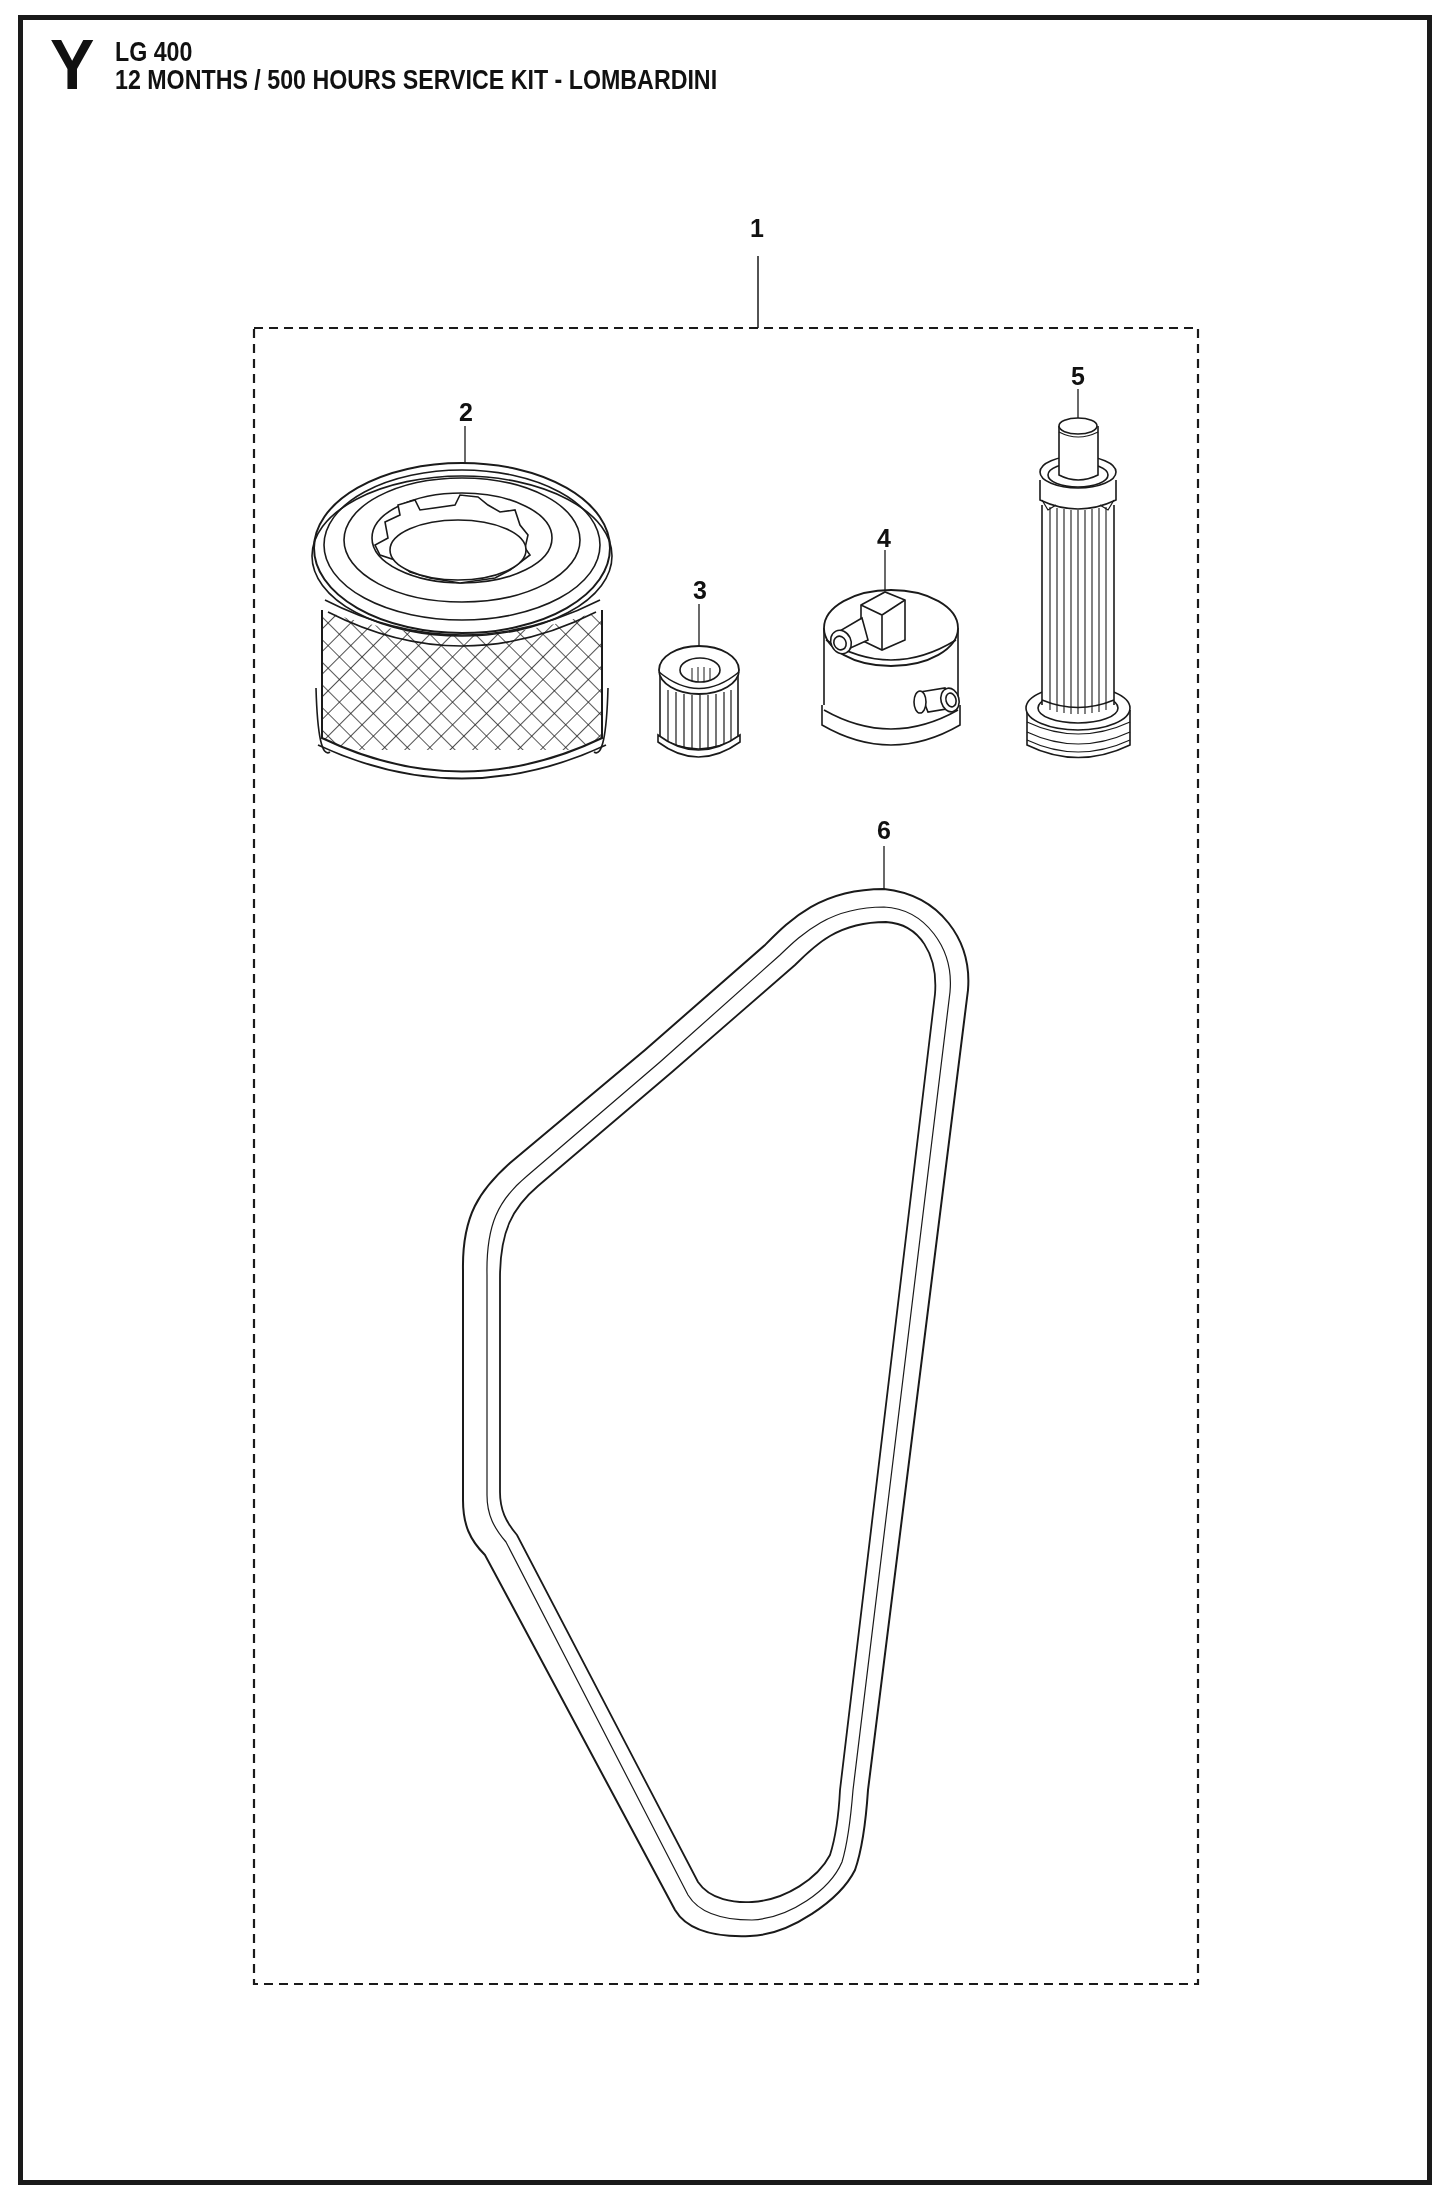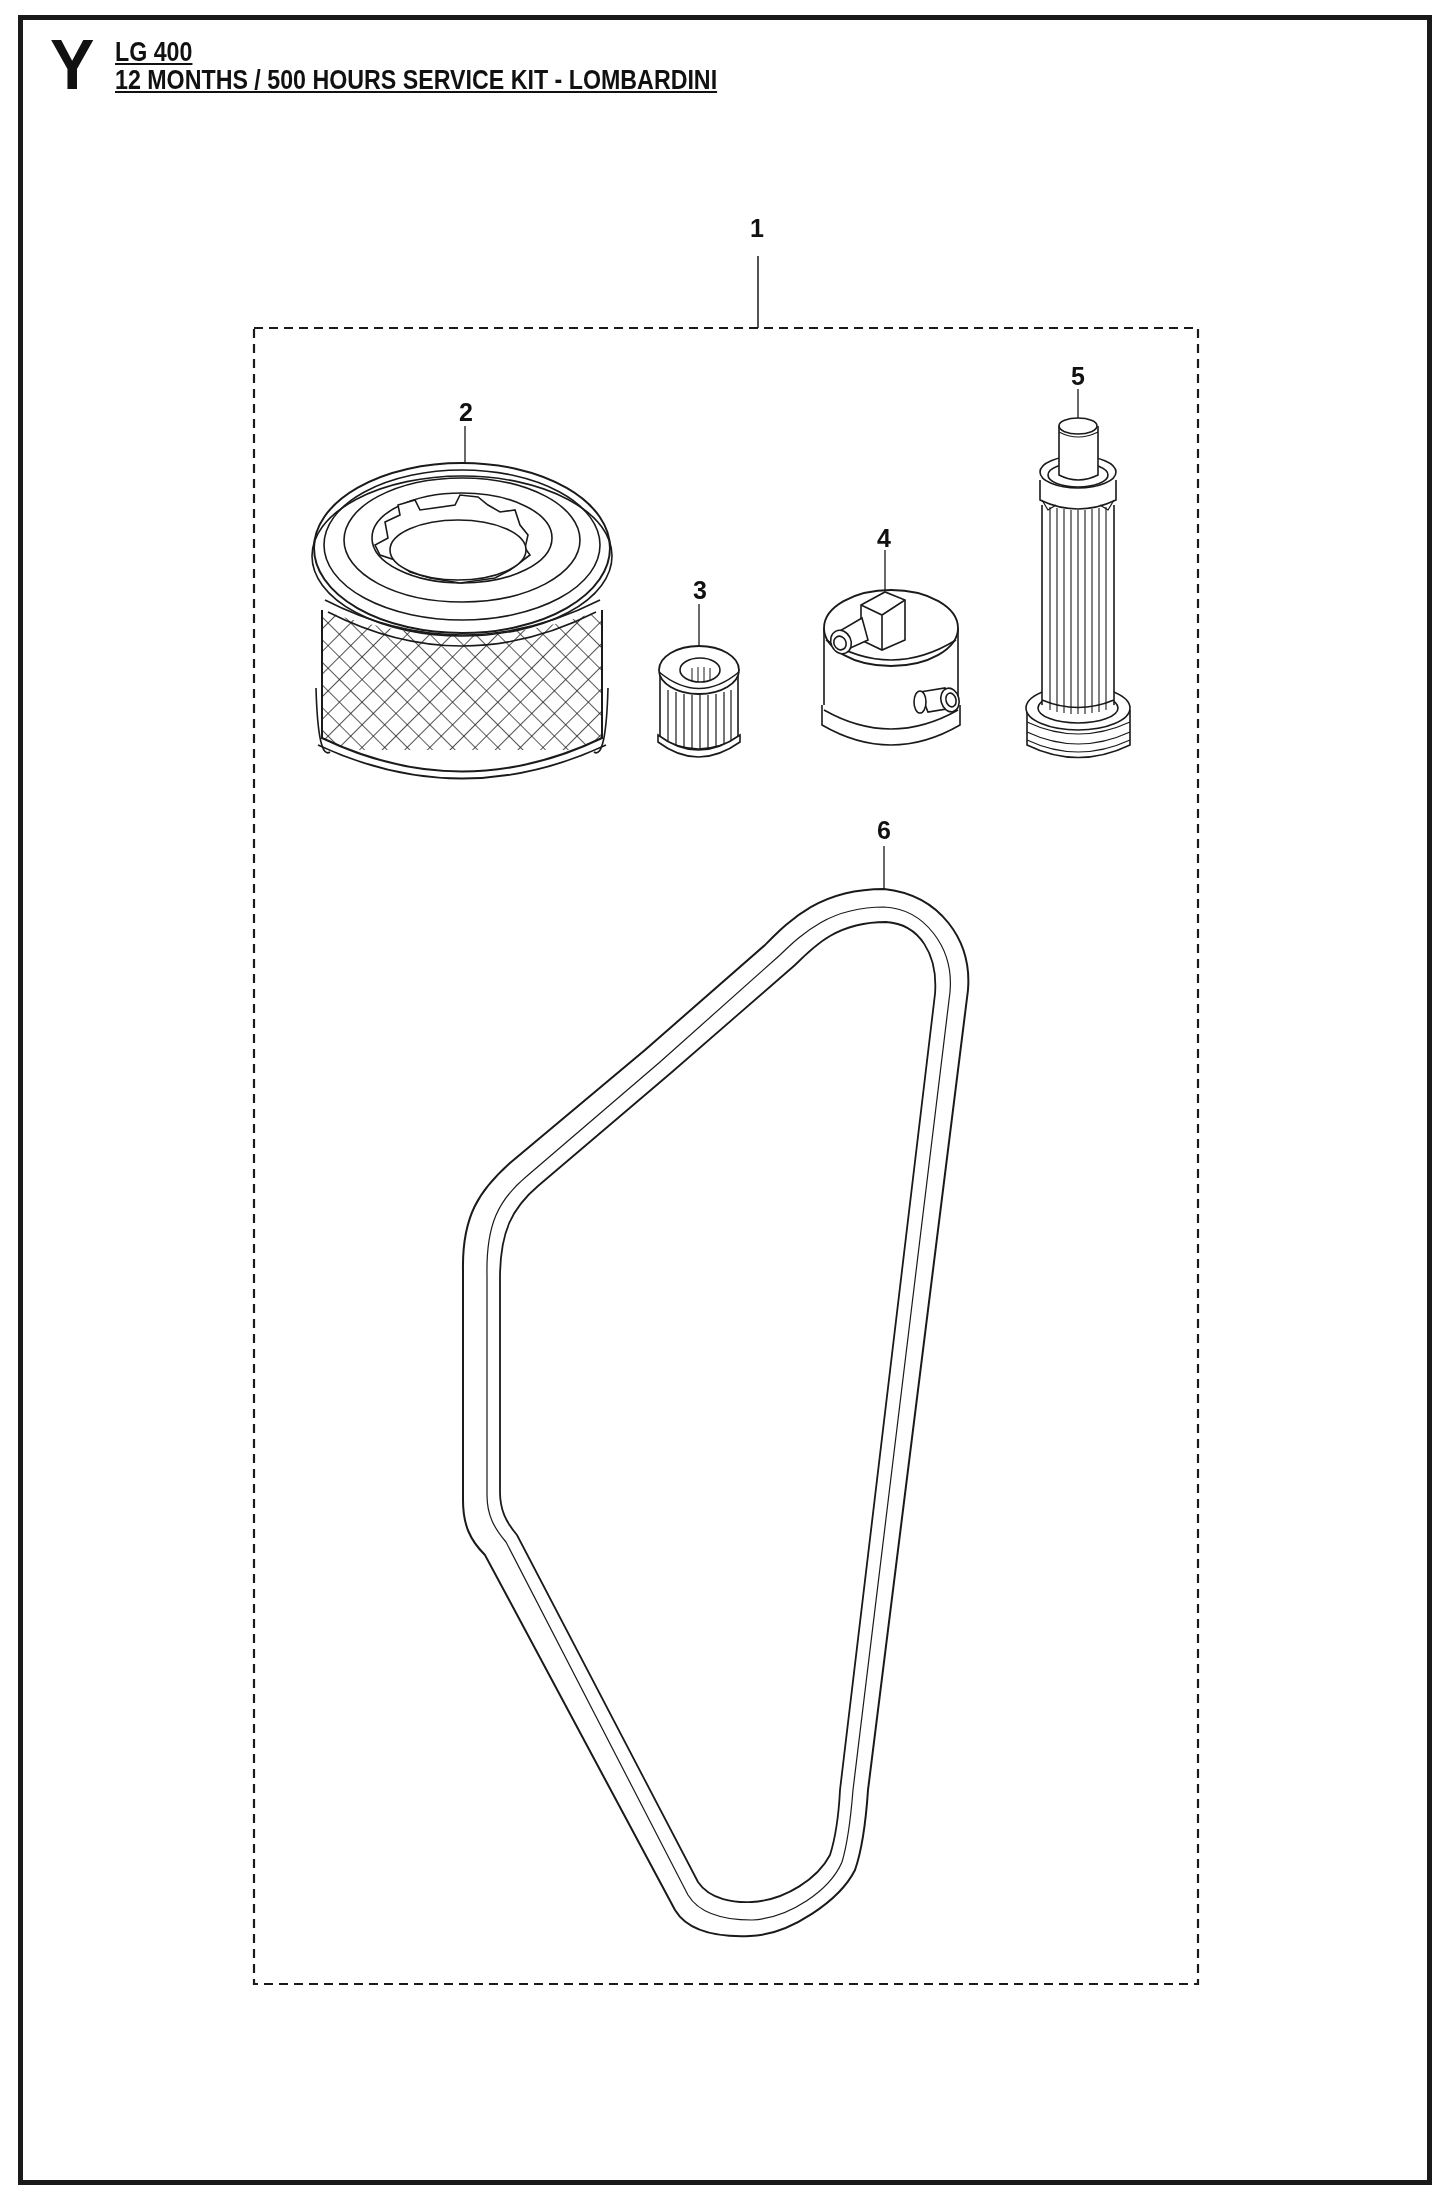--- a/index.html
+++ b/index.html
@@ -1,19 +1,19 @@
 <!DOCTYPE html>
 <html><head>
 <meta charset="utf-8">
 <style>
   html, body { margin: 0; padding: 0; background: #ffffff; }
   body { width: 1445px; height: 2205px; position: relative; overflow: hidden; font-family: "Liberation Sans", sans-serif; color: #111; }
   .frame { position: absolute; left: 18px; top: 15px; width: 1404px; height: 2160px; border: 5px solid #1a1a1a; box-sizing: content-box; }
   .section-letter { position: absolute; left: 50px; top: 30px; font-size: 70px; font-weight: bold; line-height: 70px; transform: scaleX(0.95); transform-origin: left top; }
-  .title-block { position: absolute; left: 115px; top: 38px; text-decoration: underline; }
+  .title-block { position: absolute; left: 115px; top: 38px; }
   .model { font-size: 27px; font-weight: bold; line-height: 28px; transform: scaleX(0.86); transform-origin: left top; white-space: nowrap; }
   .kit-title { font-size: 27px; font-weight: bold; line-height: 28px; transform: scaleX(0.86); transform-origin: left top; white-space: nowrap; margin-top: 0px; }
   svg.drawing { position: absolute; left: 0; top: 0; }
   .callout { position: absolute; font-size: 25px; font-weight: bold; line-height: 25px; transform: translateX(-50%); }
 </style>
 </head>
 <body>
 
 <div class="frame"></div>
 

